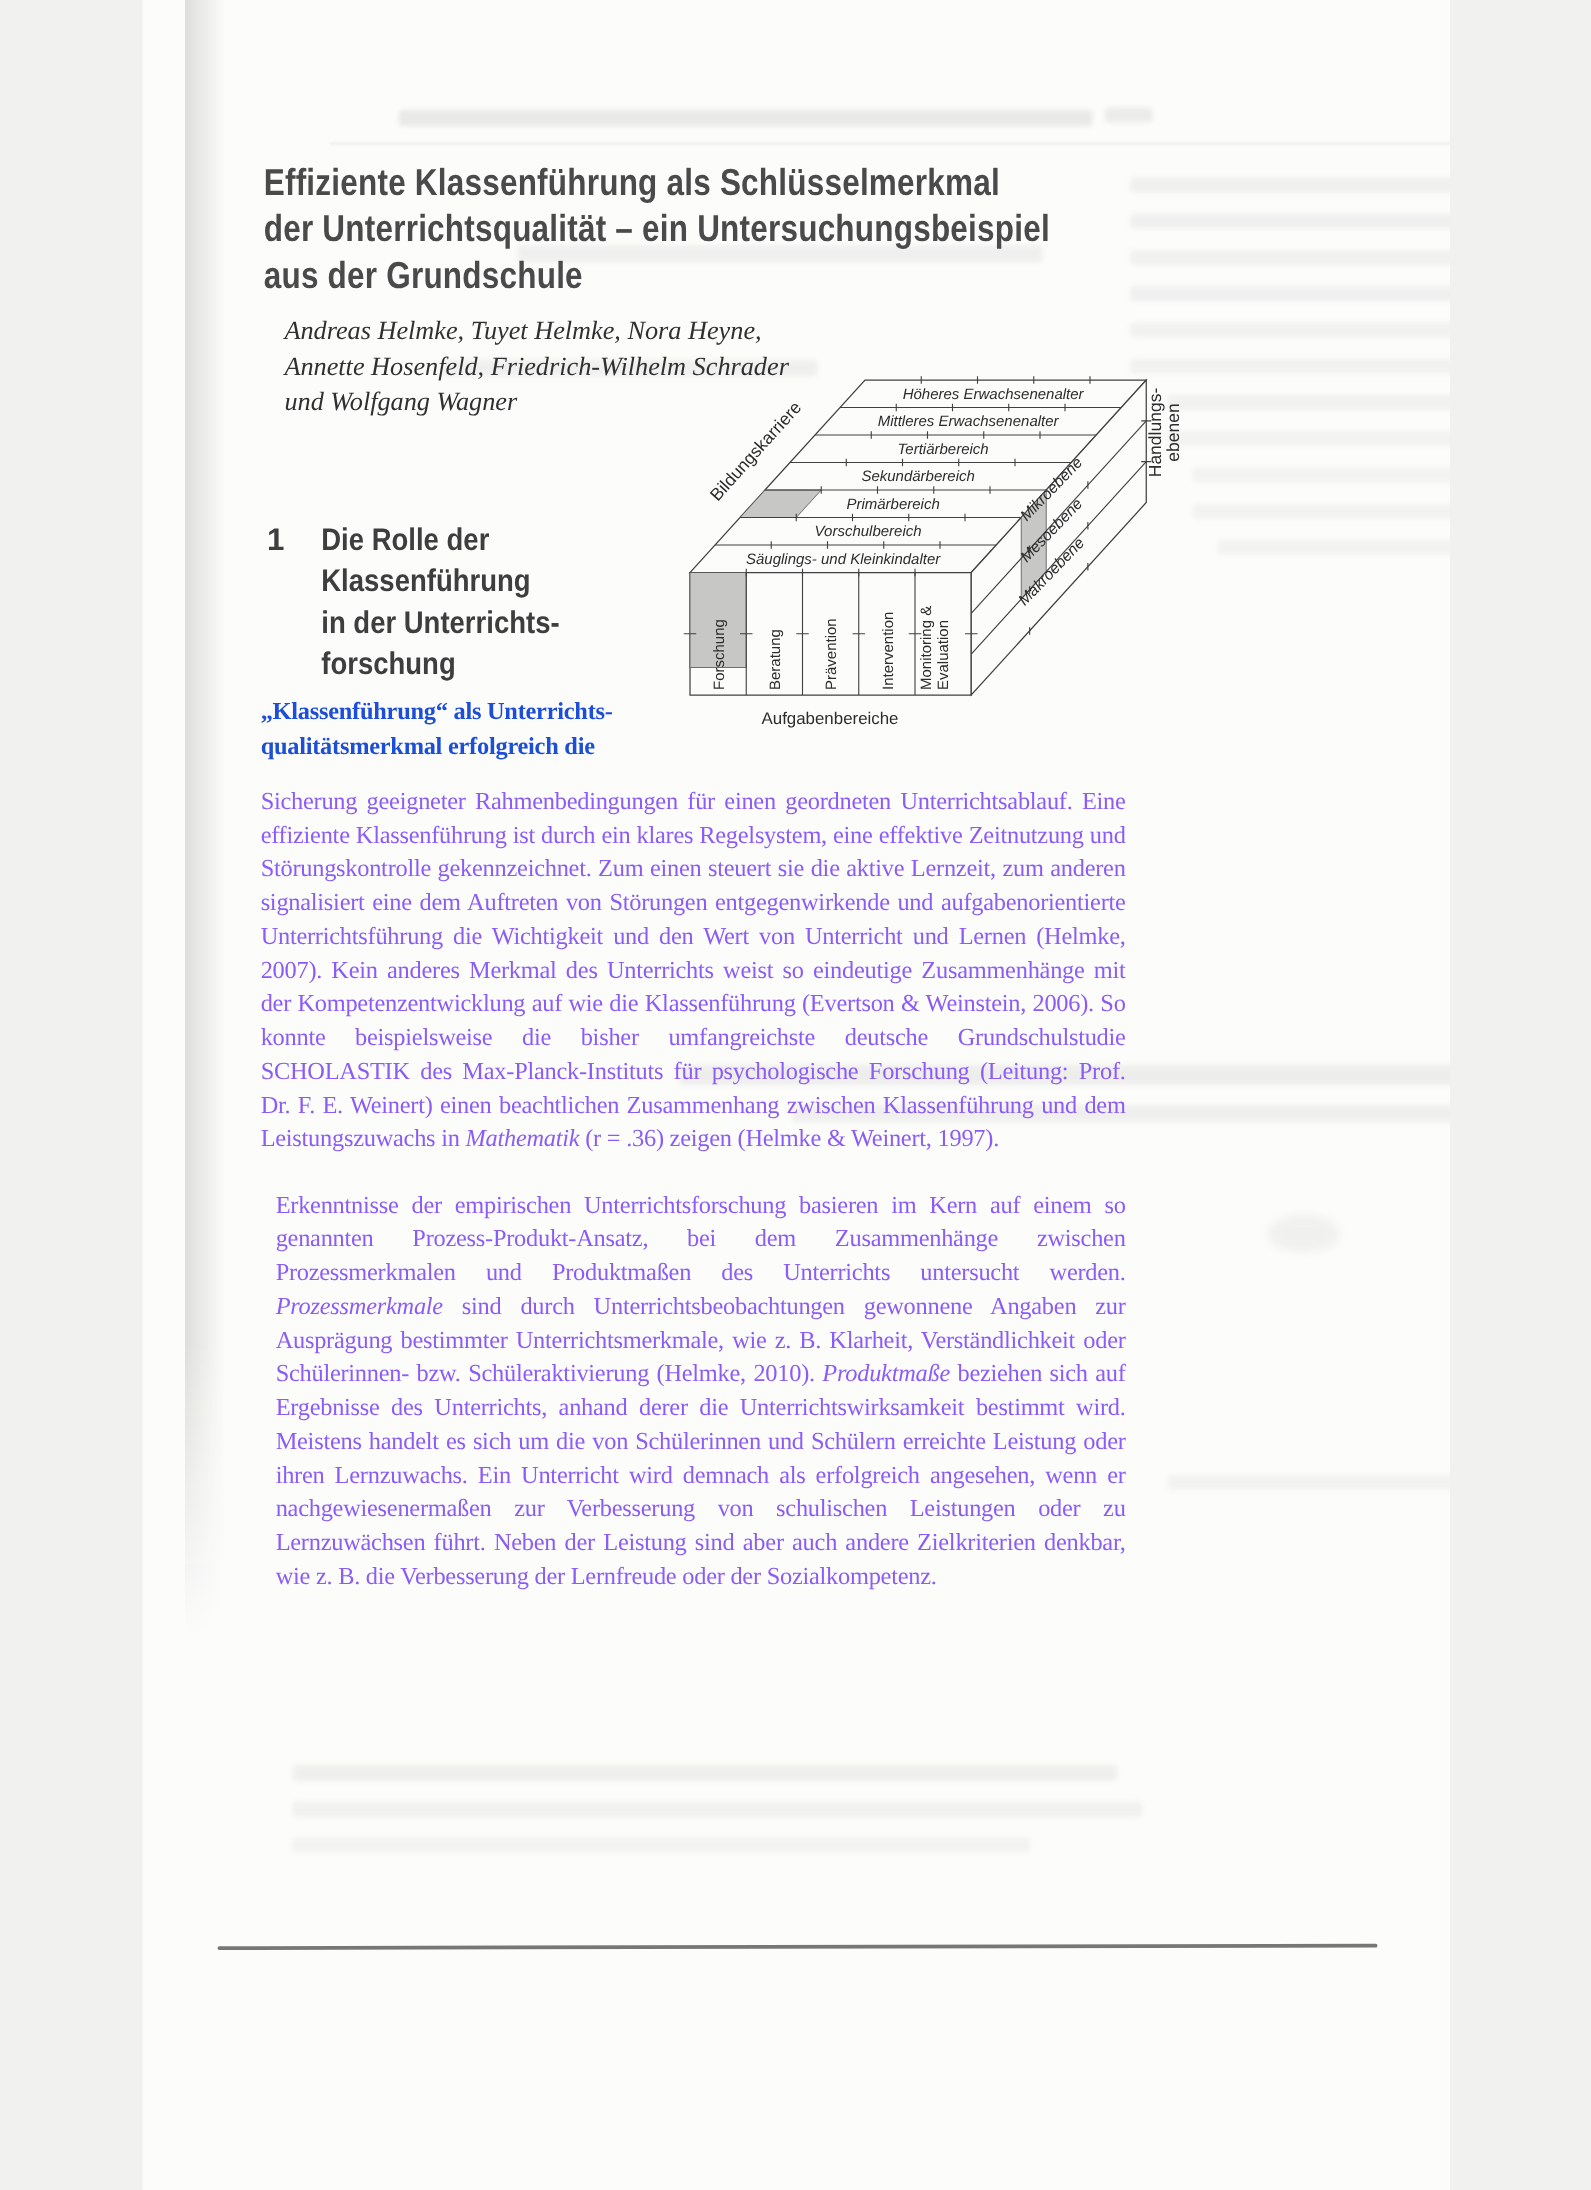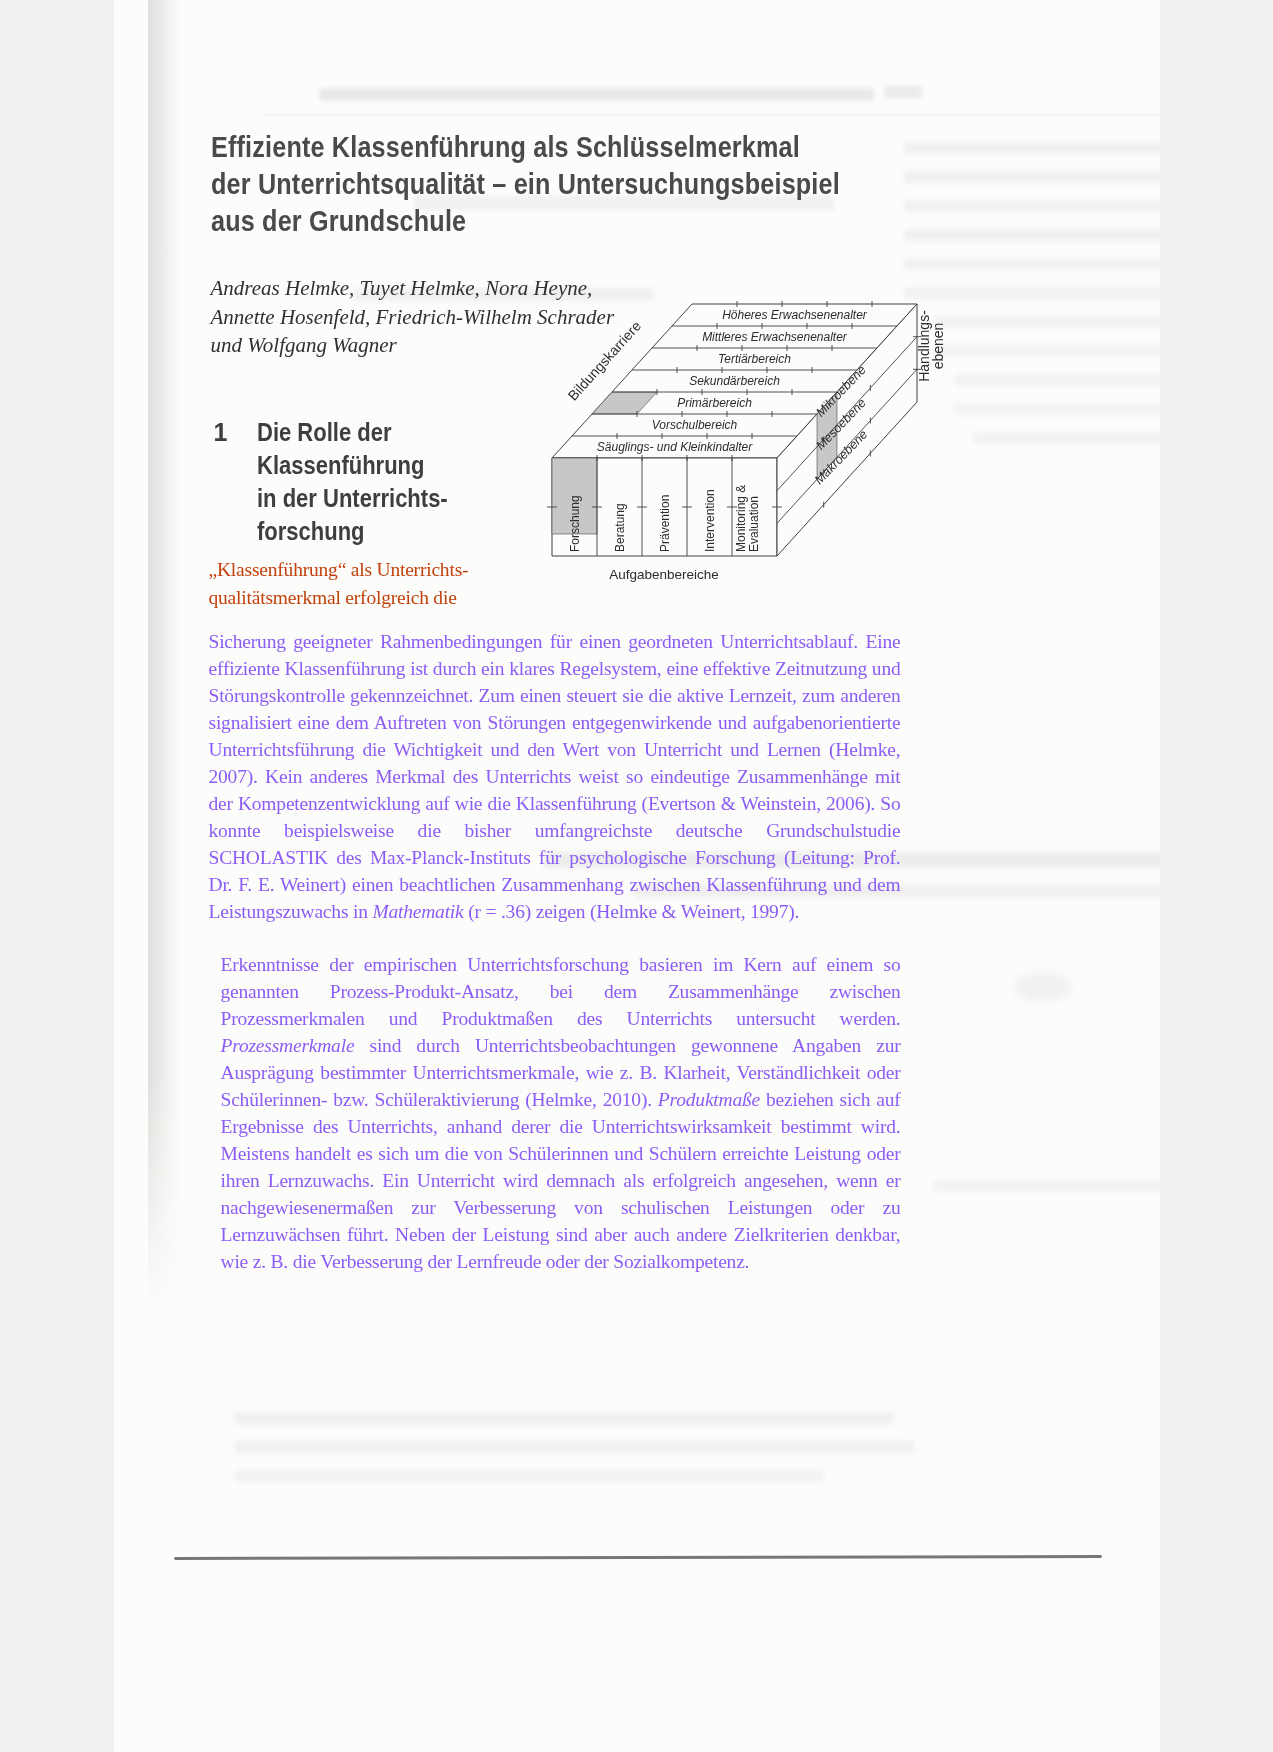--- a/index.html
+++ b/index.html
@@ -23,35 +23,35 @@
   .smudge{position:absolute;background:#b5b5b3;filter:blur(4px);border-radius:50%;}
 
   
   .title{position:absolute;left:97px;top:128px;width:760px;}
   .title .tl{
     font-family:"Liberation Sans",sans-serif;font-weight:bold;
     font-size:30px;line-height:37px;color:#4a4a4a;letter-spacing:.2px;
     transform:scaleX(.84);transform-origin:left top;white-space:nowrap;
   }
   
-  .authors{position:absolute;left:97px;top:250px;width:420px;margin-top:24px;}
+  .authors{position:absolute;left:114px;top:250px;width:420px;}
   .authors .al{font-style:italic;font-size:21px;line-height:28.5px;color:#303030;white-space:nowrap;}
 
   
   .section-heading{position:absolute;left:100px;top:416px;width:330px;
     font-family:"Liberation Sans",sans-serif;font-weight:bold;color:#3e3e3e;}
   .section-heading .num{position:absolute;left:0;top:0;font-size:25px;line-height:33px;}
   .section-heading .hl{
     margin-left:43px;font-size:25px;line-height:33px;
     transform:scaleX(.88);transform-origin:left top;white-space:nowrap;
   }
 
   
   .text-block{position:absolute;left:95px;top:556px;width:692px;}
-  .intro .il{font-size:19.5px;line-height:28px;letter-spacing:-0.2px;color:#c2410c;white-space:nowrap;}
+  .intro .il{font-size:19.5px;line-height:28px;letter-spacing:-0.2px;color:#1d4ed8;white-space:nowrap;font-weight:bold;}
   .para{
     margin:0;margin-top:16px;font-size:19.5px;line-height:27px;letter-spacing:-0.2px;
     text-align:justify;color:#8b5cf6;
   }
   .para + .para{margin-top:26px;margin-left:12px;}
   .para .it{font-style:italic;}
 
   
   .figure{position:absolute;left:378px;top:246px;width:455px;height:345px;text-align:right;}
   .figure svg{display:block;}

